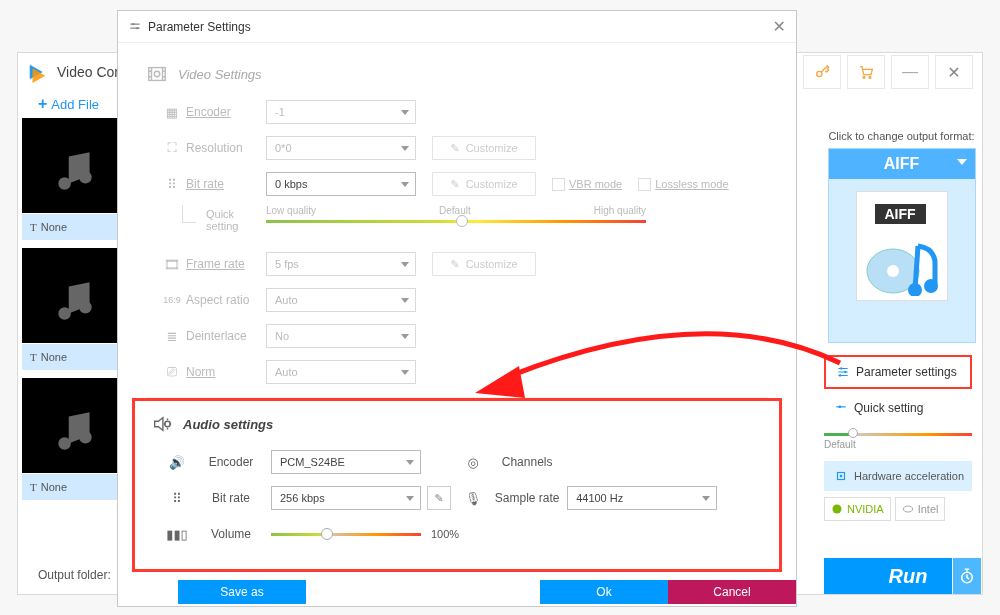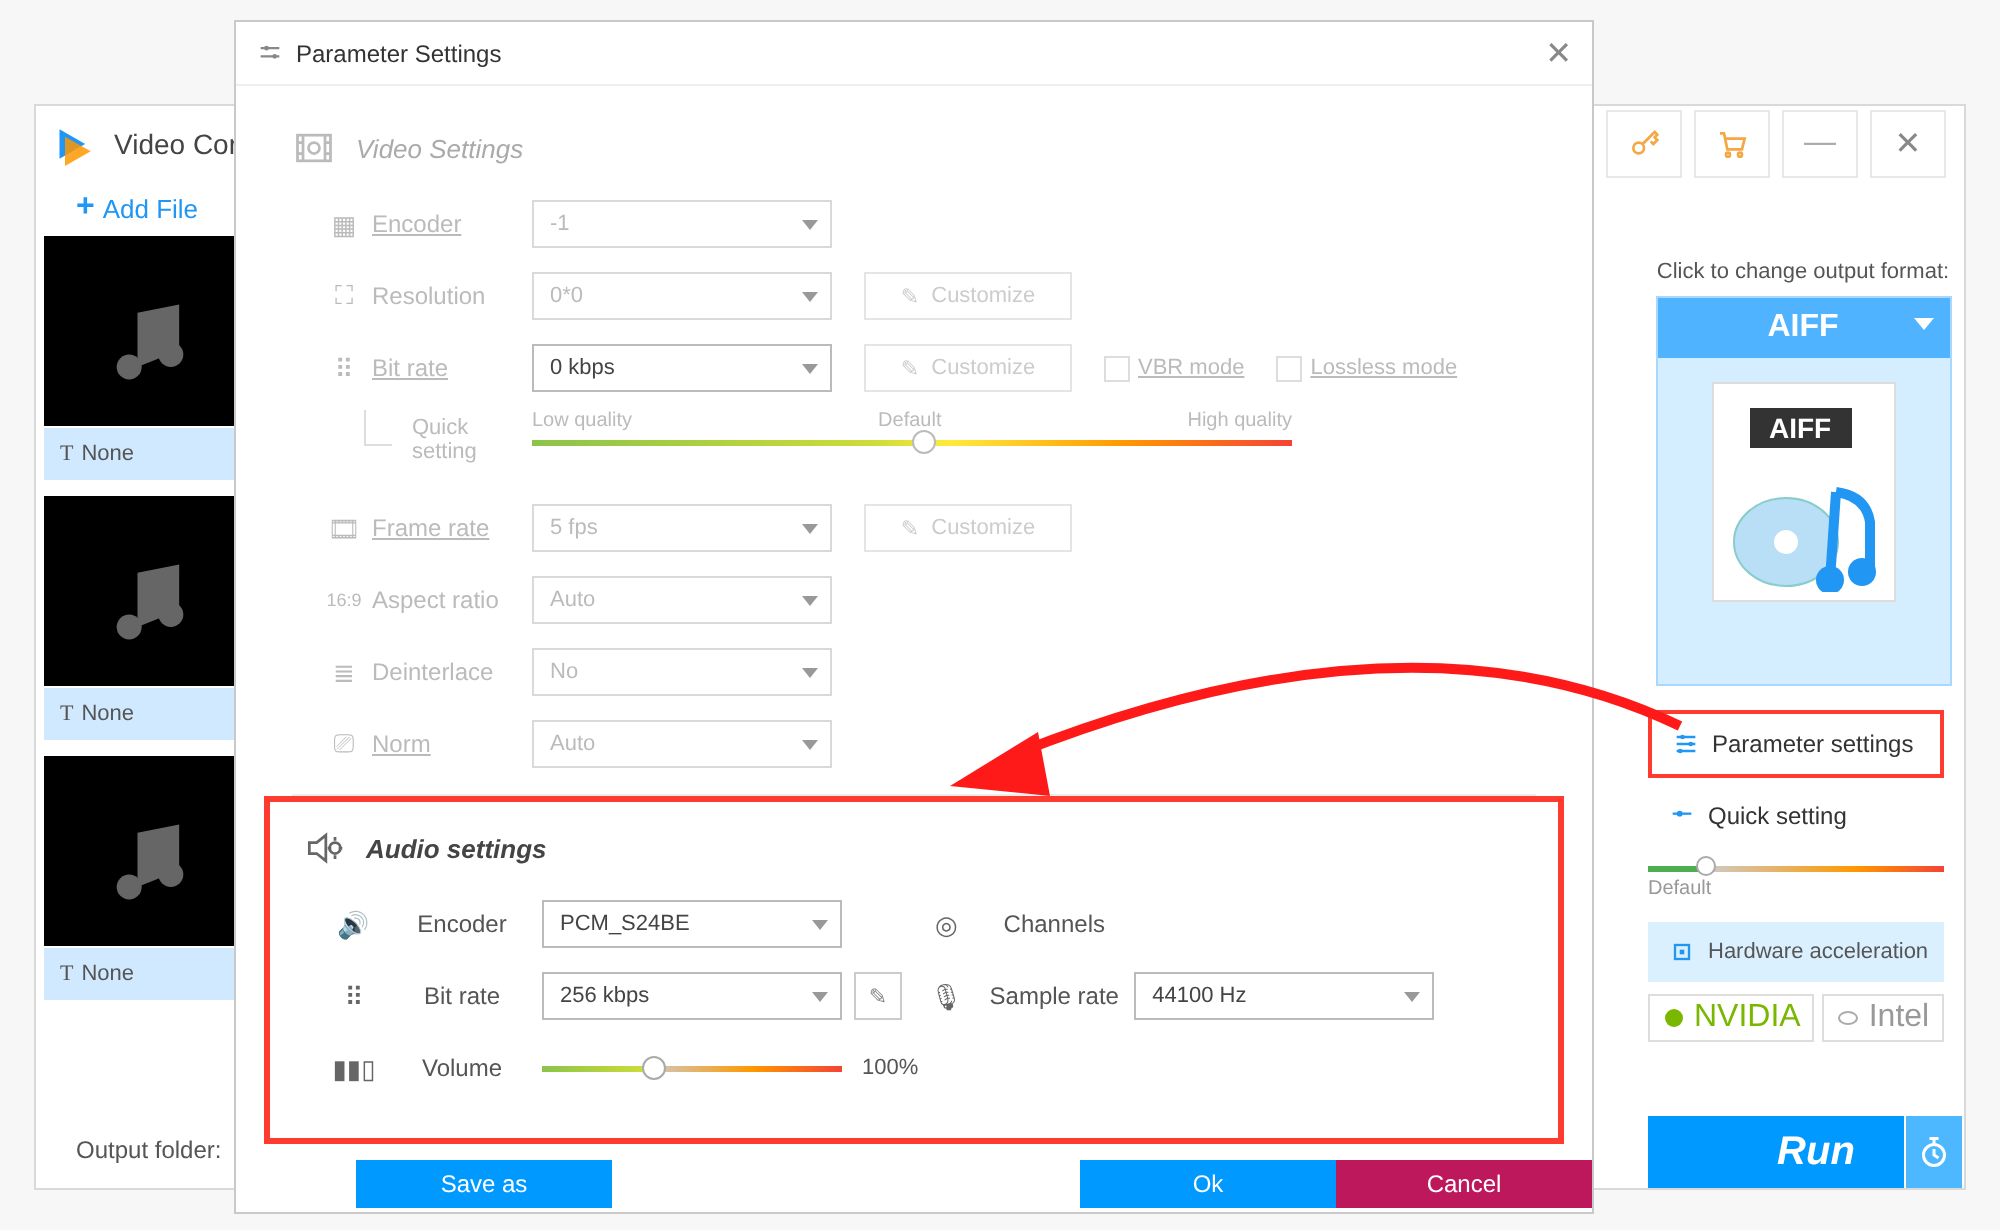--- a/index.html
+++ b/index.html
@@ -37,21 +37,21 @@
 .format-card-top .tri { position: absolute; right: 8px; top: 10px; width: 0; height: 0; border-left: 5px solid transparent; border-right: 5px solid transparent; border-top: 6px solid #fff; }
 .format-icon-box { width: 92px; height: 110px; background: #fff; border: 1px solid #ddd; margin: 12px auto 0; position: relative; }
 .format-icon-box .label { background: #333; color: #fff; font-size: 14px; font-weight: 700; position: absolute; top: 12px; left: 18px; padding: 2px 10px; }
 .param-settings-link { margin-top: 12px; width: 148px; height: 34px; border: 2px solid #ff3b30; display: flex; align-items: center; gap: 6px; padding-left: 10px; font-size: 12px; color: #333; }
 .quick-setting-link { margin-top: 12px; display: flex; align-items: center; gap: 6px; padding-left: 10px; font-size: 12px; color: #333; }
 .mini-grad { margin-top: 12px; width: 148px; height: 20px; position: relative; }
 .mini-grad-bar { position: absolute; top: 6px; left: 0; width: 148px; height: 3px; background: linear-gradient(90deg, #4caf50 0%, #4caf50 18%, #ccc 18%, #ff9800 70%, #f44336 100%); }
 .mini-grad-label { position: absolute; top: 12px; left: 0; font-size: 10px; color: #999; }
 .hw-accel { margin-top: 14px; width: 148px; height: 30px; background: #daf0ff; display: flex; align-items: center; gap: 6px; padding-left: 10px; font-size: 11px; color: #555; }
 .gpu-row { margin-top: 6px; display: flex; gap: 4px; align-items: center; }
-.gpu-badge { height: 24px; border: 1px solid #ddd; font-size: 16px; display: flex; align-items: center; padding: 0 6px; gap: 4px; }
+.gpu-badge { height: 24px; border: 1px solid #ddd; font-size: 11px; display: flex; align-items: center; padding: 0 6px; gap: 4px; }
 .gpu-badge.nv { color: #7ab700; }
 .gpu-badge.intel { color: #999; }
 .run-btn { position: absolute; left: 824px; top: 558px; width: 128px; height: 36px; background: #0099ff; color: #fff; font-size: 20px; font-style: italic; font-weight: 700; display: flex; align-items: center; justify-content: center; padding-left: 40px; }
 .clock-btn { position: absolute; left: 953px; top: 558px; width: 28px; height: 36px; background: #4db8ff; display: flex; align-items: center; justify-content: center; color: #fff; }
 
 
 .dialog { position: absolute; left: 117px; top: 10px; width: 680px; height: 597px; background: #fff; border: 1px solid #c9c9c9; }
 .dialog-titlebar { height: 32px; border-bottom: 1px solid #eee; display: flex; align-items: center; padding: 0 10px; font-size: 12px; color: #333; }
 .dialog-close { margin-left: auto; color: #888; font-size: 16px; }
 

